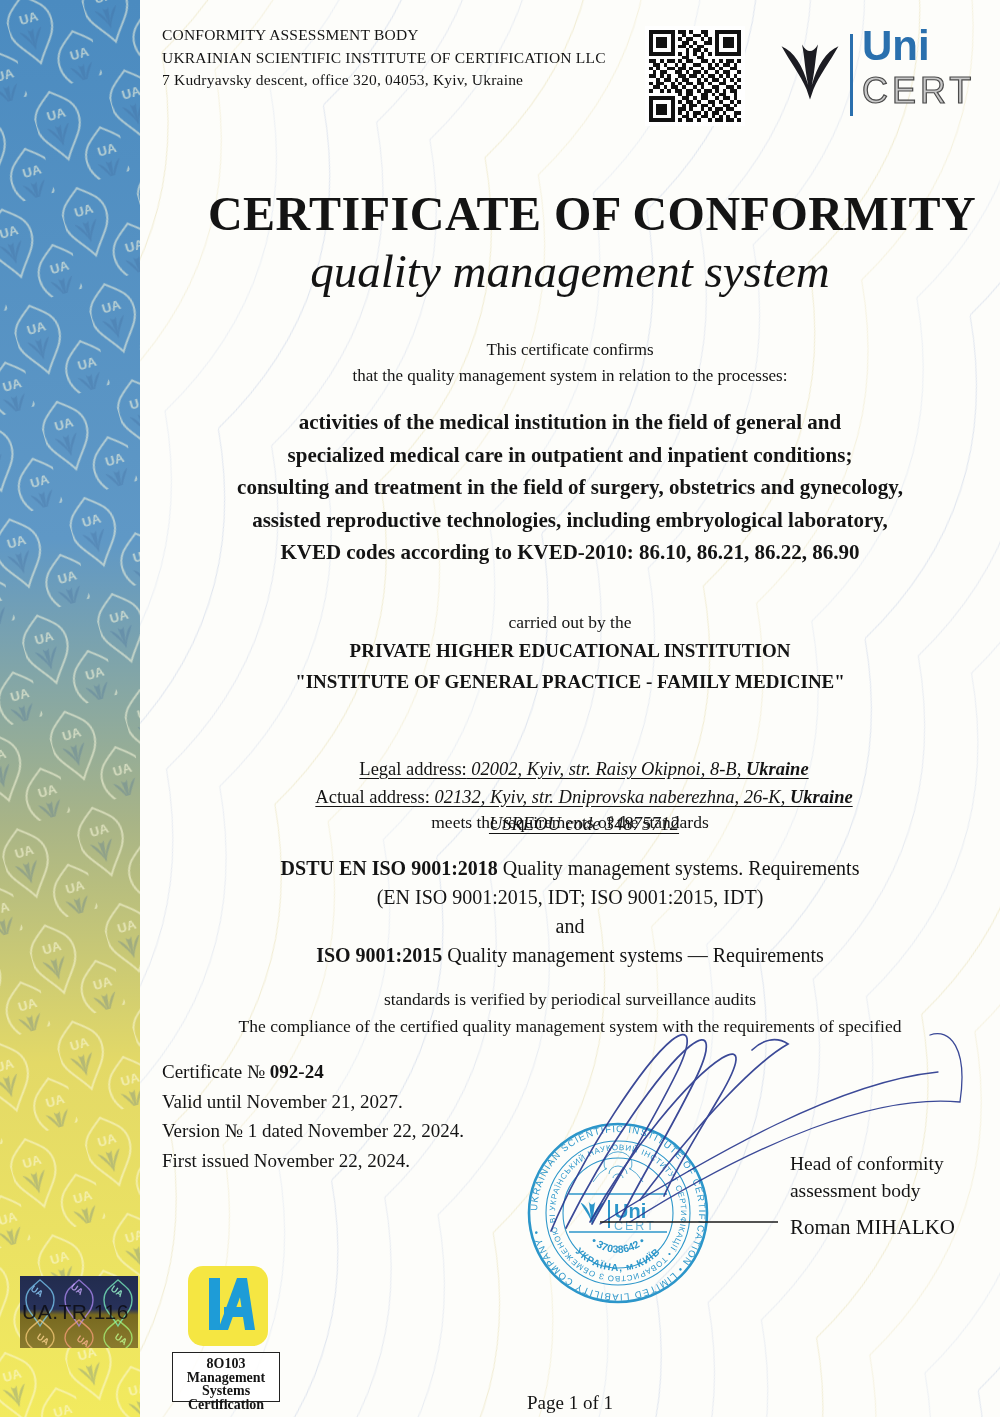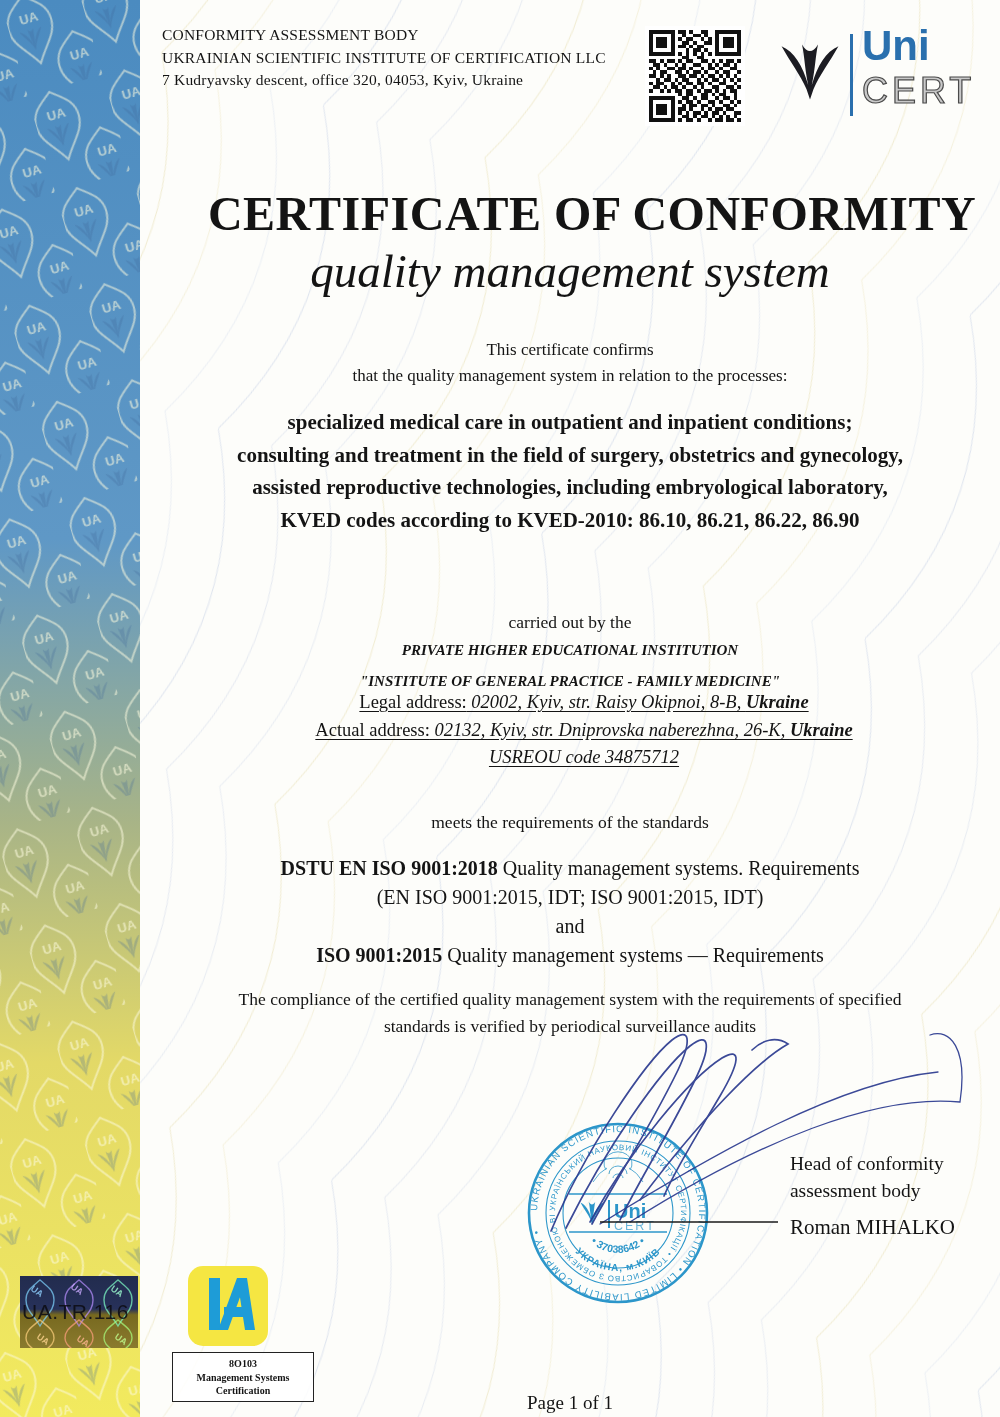--- a/index.html
+++ b/index.html
@@ -25,23 +25,23 @@
   .brand-uni { position:absolute; left:84px; top:-8px; font-family:"Liberation Sans",sans-serif; font-weight:bold; font-size:42px; color:#2a70ae; }
   .brand-cert { position:absolute; left:84px; top:40px; font-family:"Liberation Sans",sans-serif; font-size:36px; letter-spacing:4px; color:#c9c9c9; -webkit-text-stroke:1.2px #4a4a4a; }
 
   
   .title-main { top:186px; font-size:48px; font-weight:bold; letter-spacing:.5px;padding-left:44px; }
   .title-sub  { top:244px; font-size:47px;font-style:italic; }
 
   .intro { top:337px; font-size:17px; line-height:26px; }
   .scope { top:406px; font-size:21px; font-weight:bold; line-height:32.5px; }
   .carried { top:592px; font-size:17.5px;margin-top:20px; }
-  .org { top:635px; font-size:15px; font-weight:bold; line-height:31px;font-style:italic; }
-
-  .addresses { top:689px; font-size:18.5px; line-height:27.5px;padding-left:28px; }
+  .org { top:635px; font-size:19px; font-weight:bold; line-height:31px; }
+
+  .addresses { top:756px; font-size:18.5px; line-height:27.5px;padding-left:28px; }
   .addr-line { text-decoration:underline; text-underline-offset:3px; }
   .addr-val { font-style:italic; }
   .addr-country { font-style:italic; font-weight:bold; }
 
   .meets { top:812px; font-size:17.5px; }
   .standards { top:854px; font-size:20px; line-height:29px; }
   .std-bold { font-weight:bold; }
 
   .compliance { top:986px; font-size:17.5px; line-height:27px; }
 
@@ -53,22 +53,22 @@
 
   #stamp { position:absolute; left:523px; top:1118px; z-index:3; opacity:.92; }
   #signature { position:absolute; left:500px; top:1012px; z-index:4; }
 
   
   .hologram { left:20px; top:1276px; width:118px; height:72px; z-index:3;
     background:linear-gradient(180deg,#222c4e 0%,#27315a 46%,#77691f 54%,#8a7a2e 100%); }
   .holo-text { position:absolute; left:2px; top:24px; width:114px; text-align:left; font-family:"Liberation Sans",sans-serif;
     font-size:21px; color:#0d0d14; opacity:.88; letter-spacing:.5px; }
   .accr-logo { left:188px; top:1266px; width:80px; height:80px; }
-  .accr-box { left:172px; top:1352px; width:142px; height:50px; border:1px solid #222; background:rgba(255,255,255,.85);
-    text-align:center; font-size:10px; font-weight:bold; line-height:13.5px; padding-top:4px; }
+  .accr-box { left:172px; top:1352px; width:108px; height:50px; border:1px solid #222; background:rgba(255,255,255,.85);
+    text-align:center; font-size:14px; font-weight:bold; line-height:13.5px; padding-top:4px; }
   .page-num { top:1352px; font-size:19px;margin-top:40px; }
 </style>
 </head>
 <body>
 
 <svg width="0" height="0" style="position:absolute" aria-hidden="true">
   <defs>
     <symbol id="trident" viewBox="0 0 72 70">
       <path d="M4,6 C18,12 28,28 34,50 C30,30 30,18 27,4 C33,14 39,14 45,4 C42,18 42,30 38,50 C44,28 54,12 68,6 C58,24 47,38 40,54 L36,66 L32,54 C25,38 14,24 4,6 Z"></path>
     </symbol>
@@ -766,20 +766,21 @@
 
   <div class="center-col title-main">CERTIFICATE OF CONFORMITY</div>
   <div class="center-col title-sub">quality management system</div>
 
   <div class="center-col intro">
     <div>This certificate confirms</div>
     <div>that the quality management system in relation to the processes:</div>
   </div>
 
   <div class="center-col scope">
+    <div>activities of the medical institution in the field of general and</div>
     <div>specialized medical care in outpatient and inpatient conditions;</div>
     <div>consulting and treatment in the field of surgery, obstetrics and gynecology,</div>
     <div>assisted reproductive technologies, including embryological laboratory,</div>
     <div>KVED codes according to KVED-2010: 86.10, 86.21, 86.22, 86.90</div>
   </div>
 
   <div class="center-col carried">carried out by the</div>
 
   <div class="center-col org">
     <div>PRIVATE HIGHER EDUCATIONAL INSTITUTION</div>
@@ -795,24 +796,30 @@
   <div class="center-col meets">meets the requirements of the standards</div>
 
   <div class="center-col standards">
     <div><span class="std-bold">DSTU EN ISO 9001:2018</span><span> Quality management systems. Requirements</span></div>
     <div>(EN ISO 9001:2015, IDT; ISO 9001:2015, IDT)</div>
     <div>and</div>
     <div><span class="std-bold">ISO 9001:2015</span><span> Quality management systems — Requirements</span></div>
   </div>
 
   <div class="center-col compliance">
+    <div>standards is verified by periodical surveillance audits</div>
     <div>The compliance of the certified quality management system with the requirements of specified</div>
-    <div>standards is verified by periodical surveillance audits</div>
-  </div>
-
+  </div>
+
+  <div class="abs details">
+    <div><span>Certificate № </span><span class="cert-num">092-24</span></div>
+    <div>Valid until November 21, 2027.</div>
+    <div>Version № 1 dated November 22, 2024.</div>
+    <div>First issued November 22, 2024.</div>
+  </div>
 
   <div class="abs sig-text">
     <div>Head of conformity</div>
     <div>assessment body</div>
     <div class="sig-name">Roman MIHALKO</div>
   </div>
 
   <div class="abs hologram">
     <svg width="118" height="72" style="position:absolute;left:0;top:0">
       <g fill="none" stroke-width="1.4">

